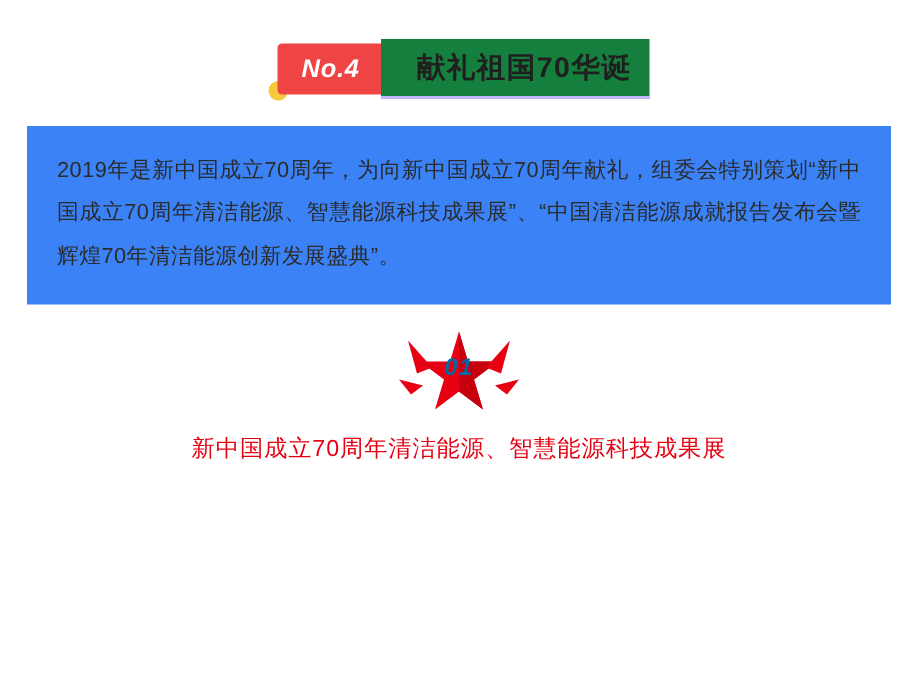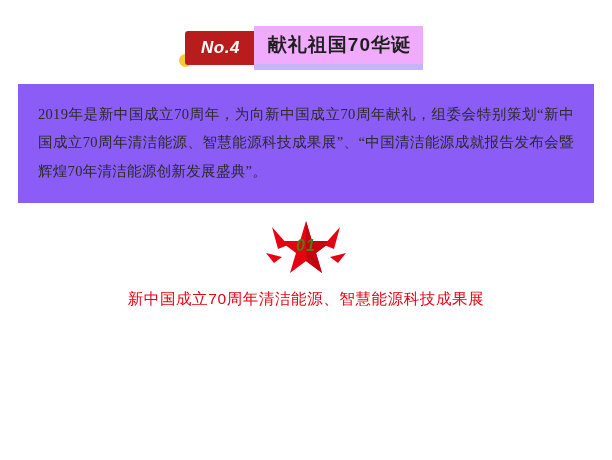--- a/index.html
+++ b/index.html
@@ -39,53 +39,52 @@
     top: 28px;
     width: 13px;
     height: 13px;
     border-radius: 50%;
     background: #f6c93b;
     z-index: 1;
   }
   .badge-no {
     position: relative;
     z-index: 2;
-    background: #b91c1c;
+    background: #ef4444;
     color: #ffffff;
     font-style: italic;
     font-weight: bold;
     font-size: 17px;
     letter-spacing: 0.5px;
     padding: 7px 14px 7px 16px;
     border-radius: 3px 0 0 3px;
   }
   .badge-title {
     position: relative;
     z-index: 2;
-    background: #f0abfc;
+    background: #15803d;
     color: #1f1f1f;
     font-weight: bold;
     font-size: 19px;
-    padding: 6px 12px 6px 14px;
+    padding: 6px 12px 6px 24px;
     letter-spacing: 1px;
-    border-bottom: 6px solid #c4b5fd;
+    border-bottom: 2px solid #c4b5fd;
   }
 
   
   .para-block {
-    background: #8b5cf6;
+    background: #3b82f6;
     margin: 0 18px;
     padding: 16px 20px 18px 20px;
     box-sizing: border-box;
     font-size: 14.5px;
     line-height: 1.95;
     color: #2b2b2b;
     text-align: justify;
     letter-spacing: 0.3px;
-    font-family: Liberation Serif, serif;
   }
   .para-block.first {
     margin-top: 6px;
   }
 
   
   .star-section {
     position: relative;
     height: 86px;
   }
@@ -103,21 +102,21 @@
     top: 0;
     width: 84px;
     height: 58px;
   }
   .star-num {
     position: absolute;
     left: 0;
     top: 18px;
     width: 84px;
     text-align: center;
-    color: #4d7c0f;
+    color: #0369a1;
     font-style: italic;
     font-weight: bold;
     font-size: 16px;
     letter-spacing: 1px;
     z-index: 3;
   }
 
   
   .red-heading {
     text-align: center;

